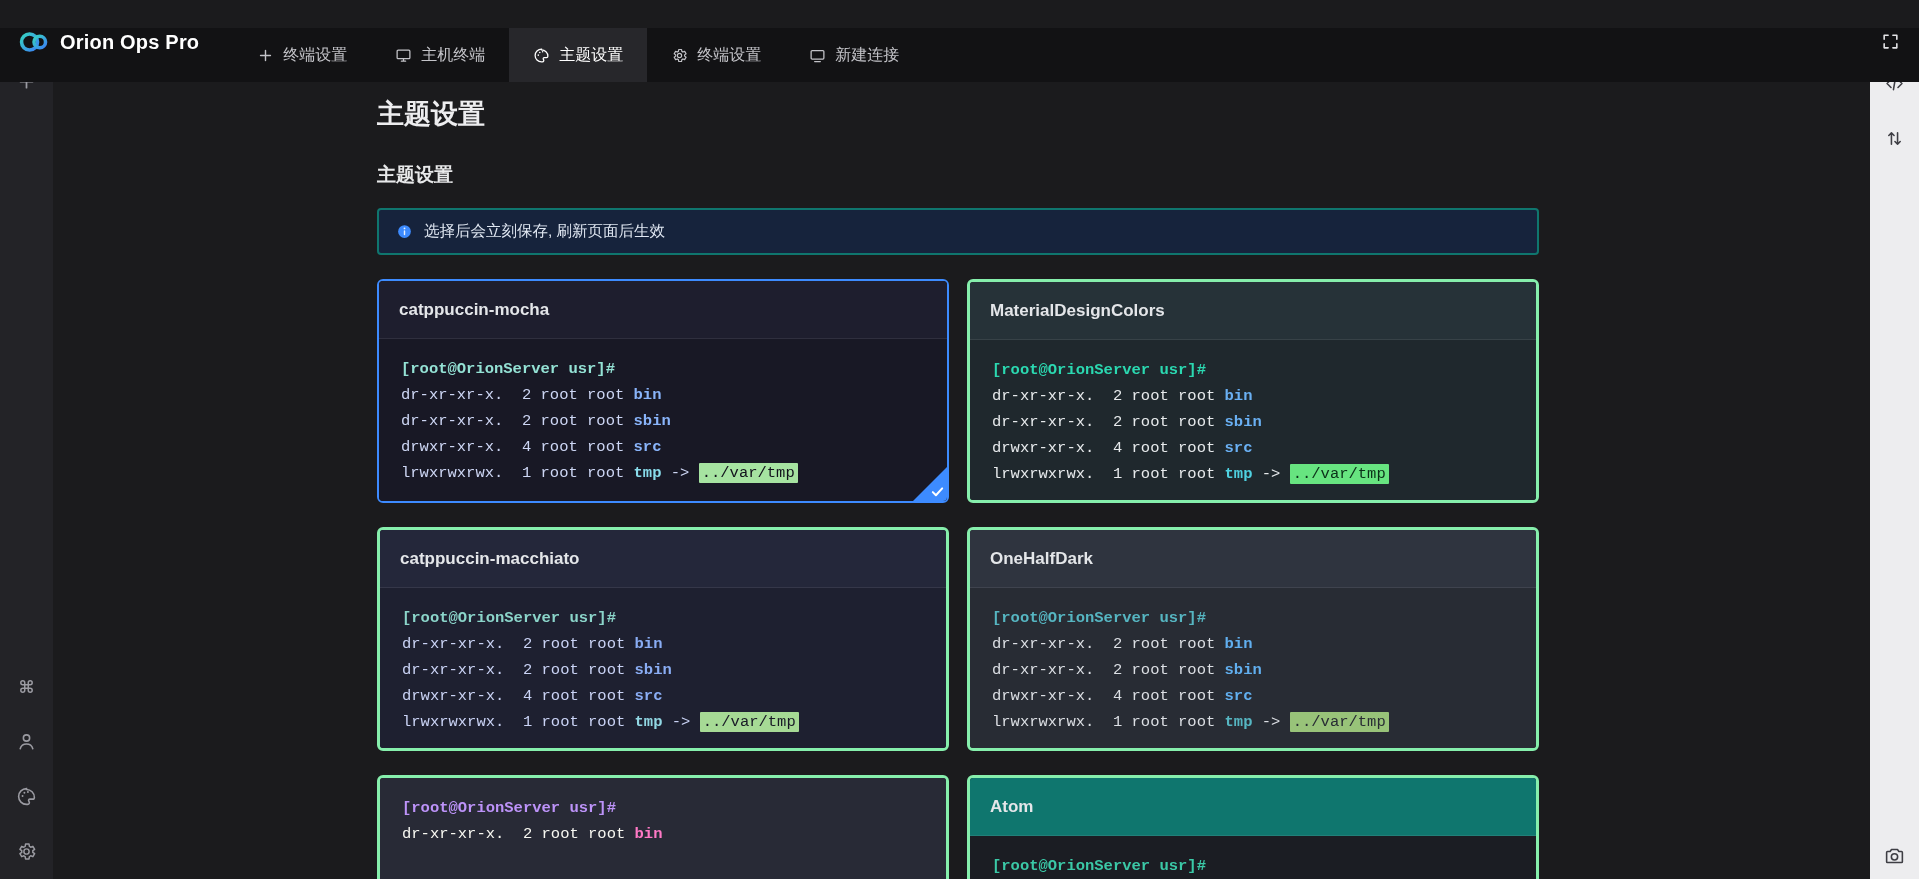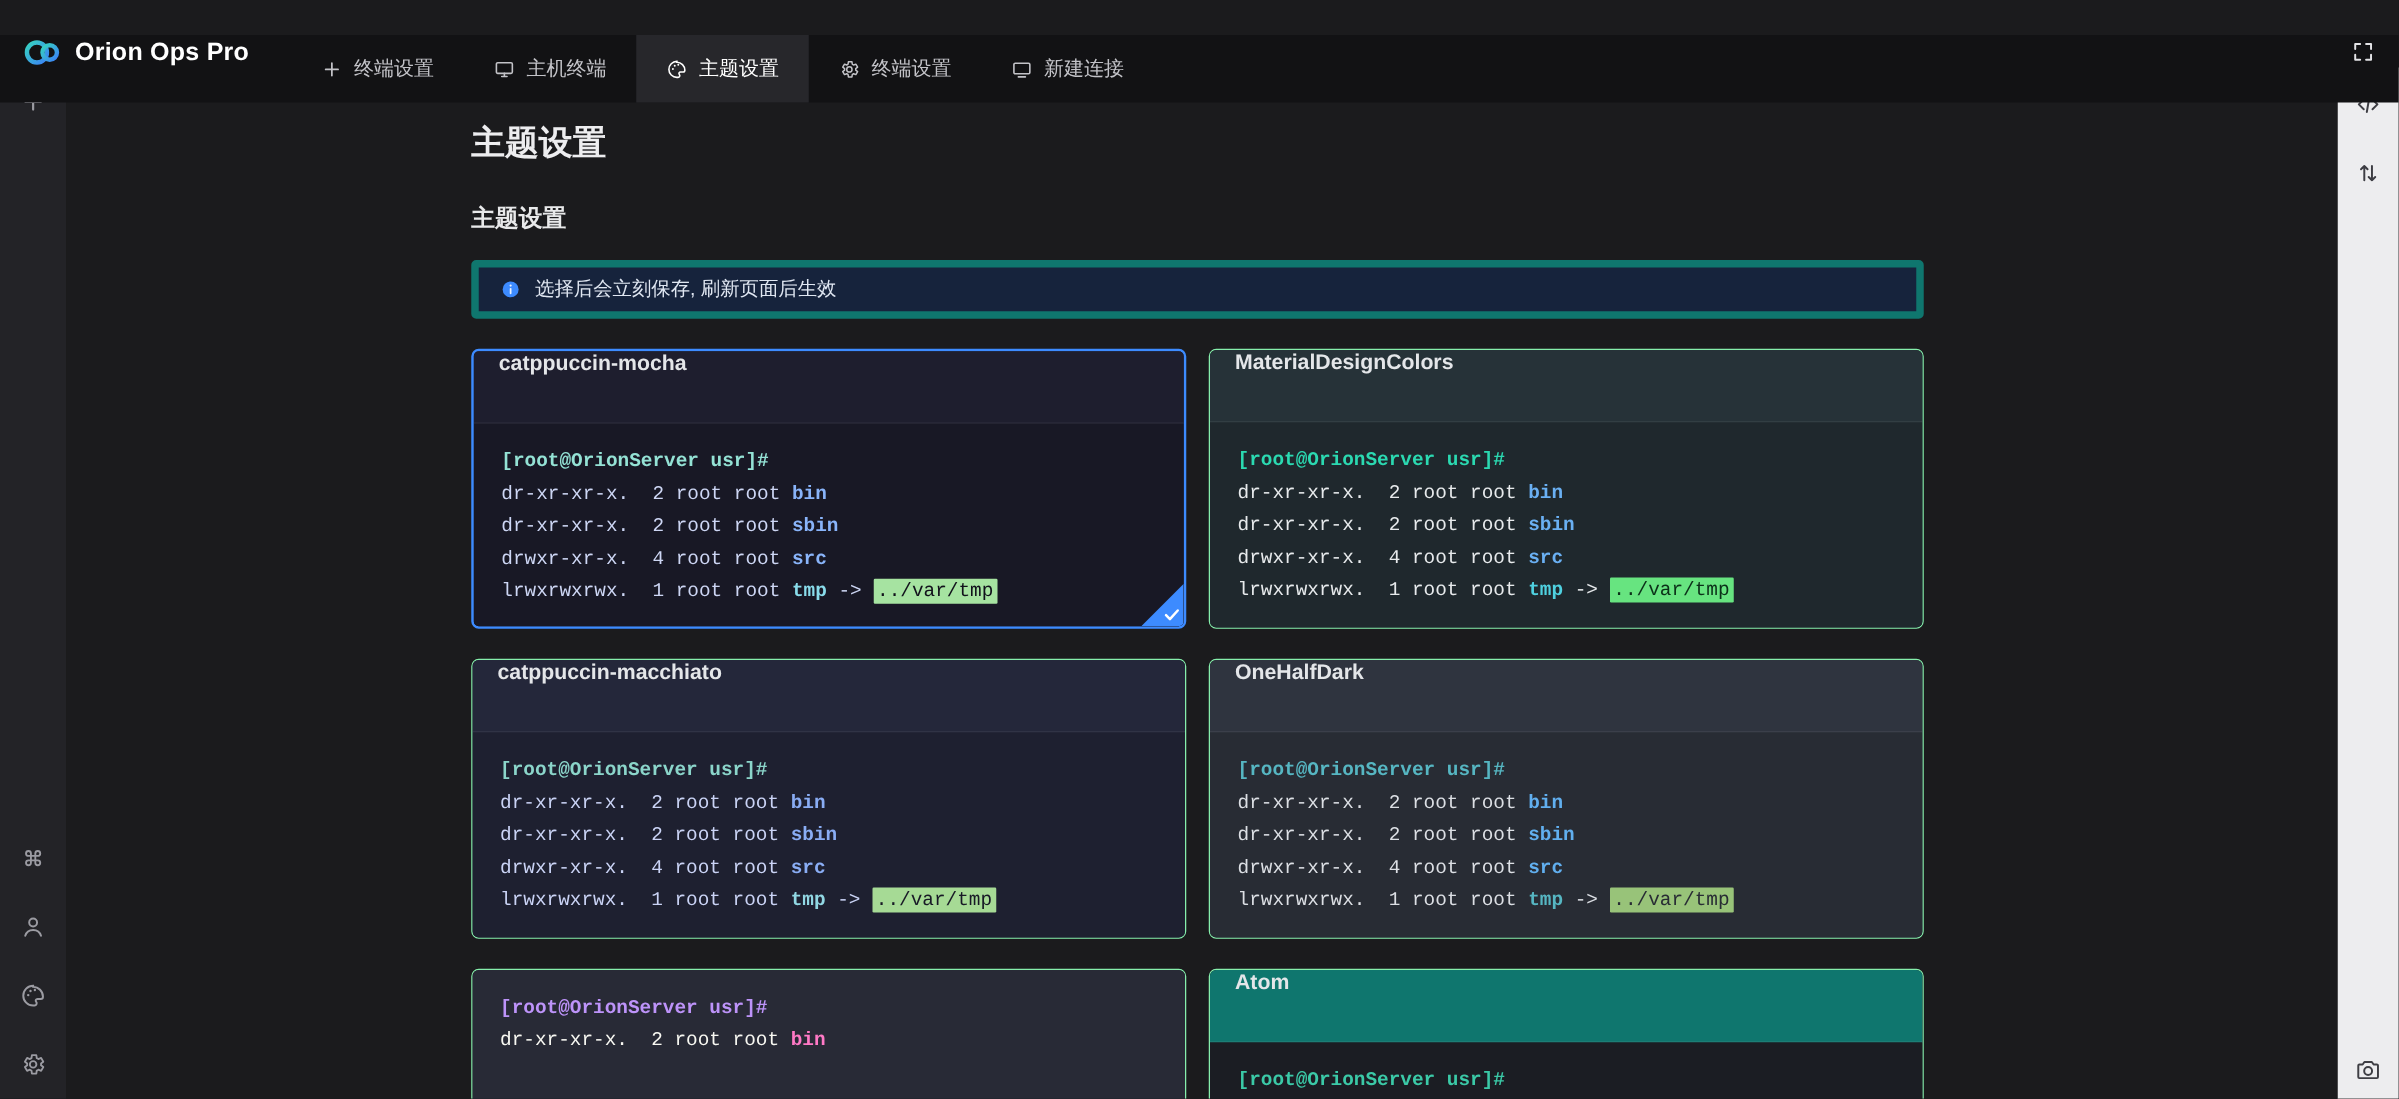--- a/index.html
+++ b/index.html
@@ -65,34 +65,34 @@
   #main {
     position:absolute; top:54px; left:53px; right:49px; bottom:0;
     overflow:hidden; background:#1b1b1d;
   }
   #content { margin:42px 0 0 324px; width:1162px; }
   #page-title { font-size:27px; font-weight:700; color:#ededef; margin-bottom:30px; }
   #section-title { font-size:19px; font-weight:700; color:#e8e9ea; margin-bottom:20px; }
 
   #alert {
     height:47px; display:flex; align-items:center; gap:11px;
-    background:#16233c; border:6px solid #0f766e; border-radius:4px;
+    background:#16233c; border:2px solid #0f766e; border-radius:4px;
     padding:0 17px; font-size:15.5px; color:#e0e7f2; margin-bottom:24px;
   }
   #alert .ico { width:17px; height:17px; }
 
   
   #themes-grid { display:grid; grid-template-columns:572px 572px; column-gap:18px; row-gap:24px; }
   .theme-card {
-    border:1px solid #86efac; border-radius:6px; overflow:hidden;
+    border:3px solid #86efac; border-radius:6px; overflow:hidden;
     position:relative; cursor:pointer; height:224px;
   }
   .theme-card.selected { border-width:2px; }
   .card-header {
-    height:58px; display:flex; align-items:flex-start; padding:0 20px;
+    height:58px; display:flex; align-items:center; padding:0 20px;
     border-bottom:1px solid rgba(255,255,255,0.08);
   }
   .theme-name { font-size:17px; font-weight:700; color:#e4e6e9; }
   .card-body {
     padding:17px 22px 24px;
     font-family:Liberation Mono, monospace;
     font-size:15.5px; line-height:26px; white-space:pre;
     height:178px;
   }
   .t-line { white-space:pre; }

